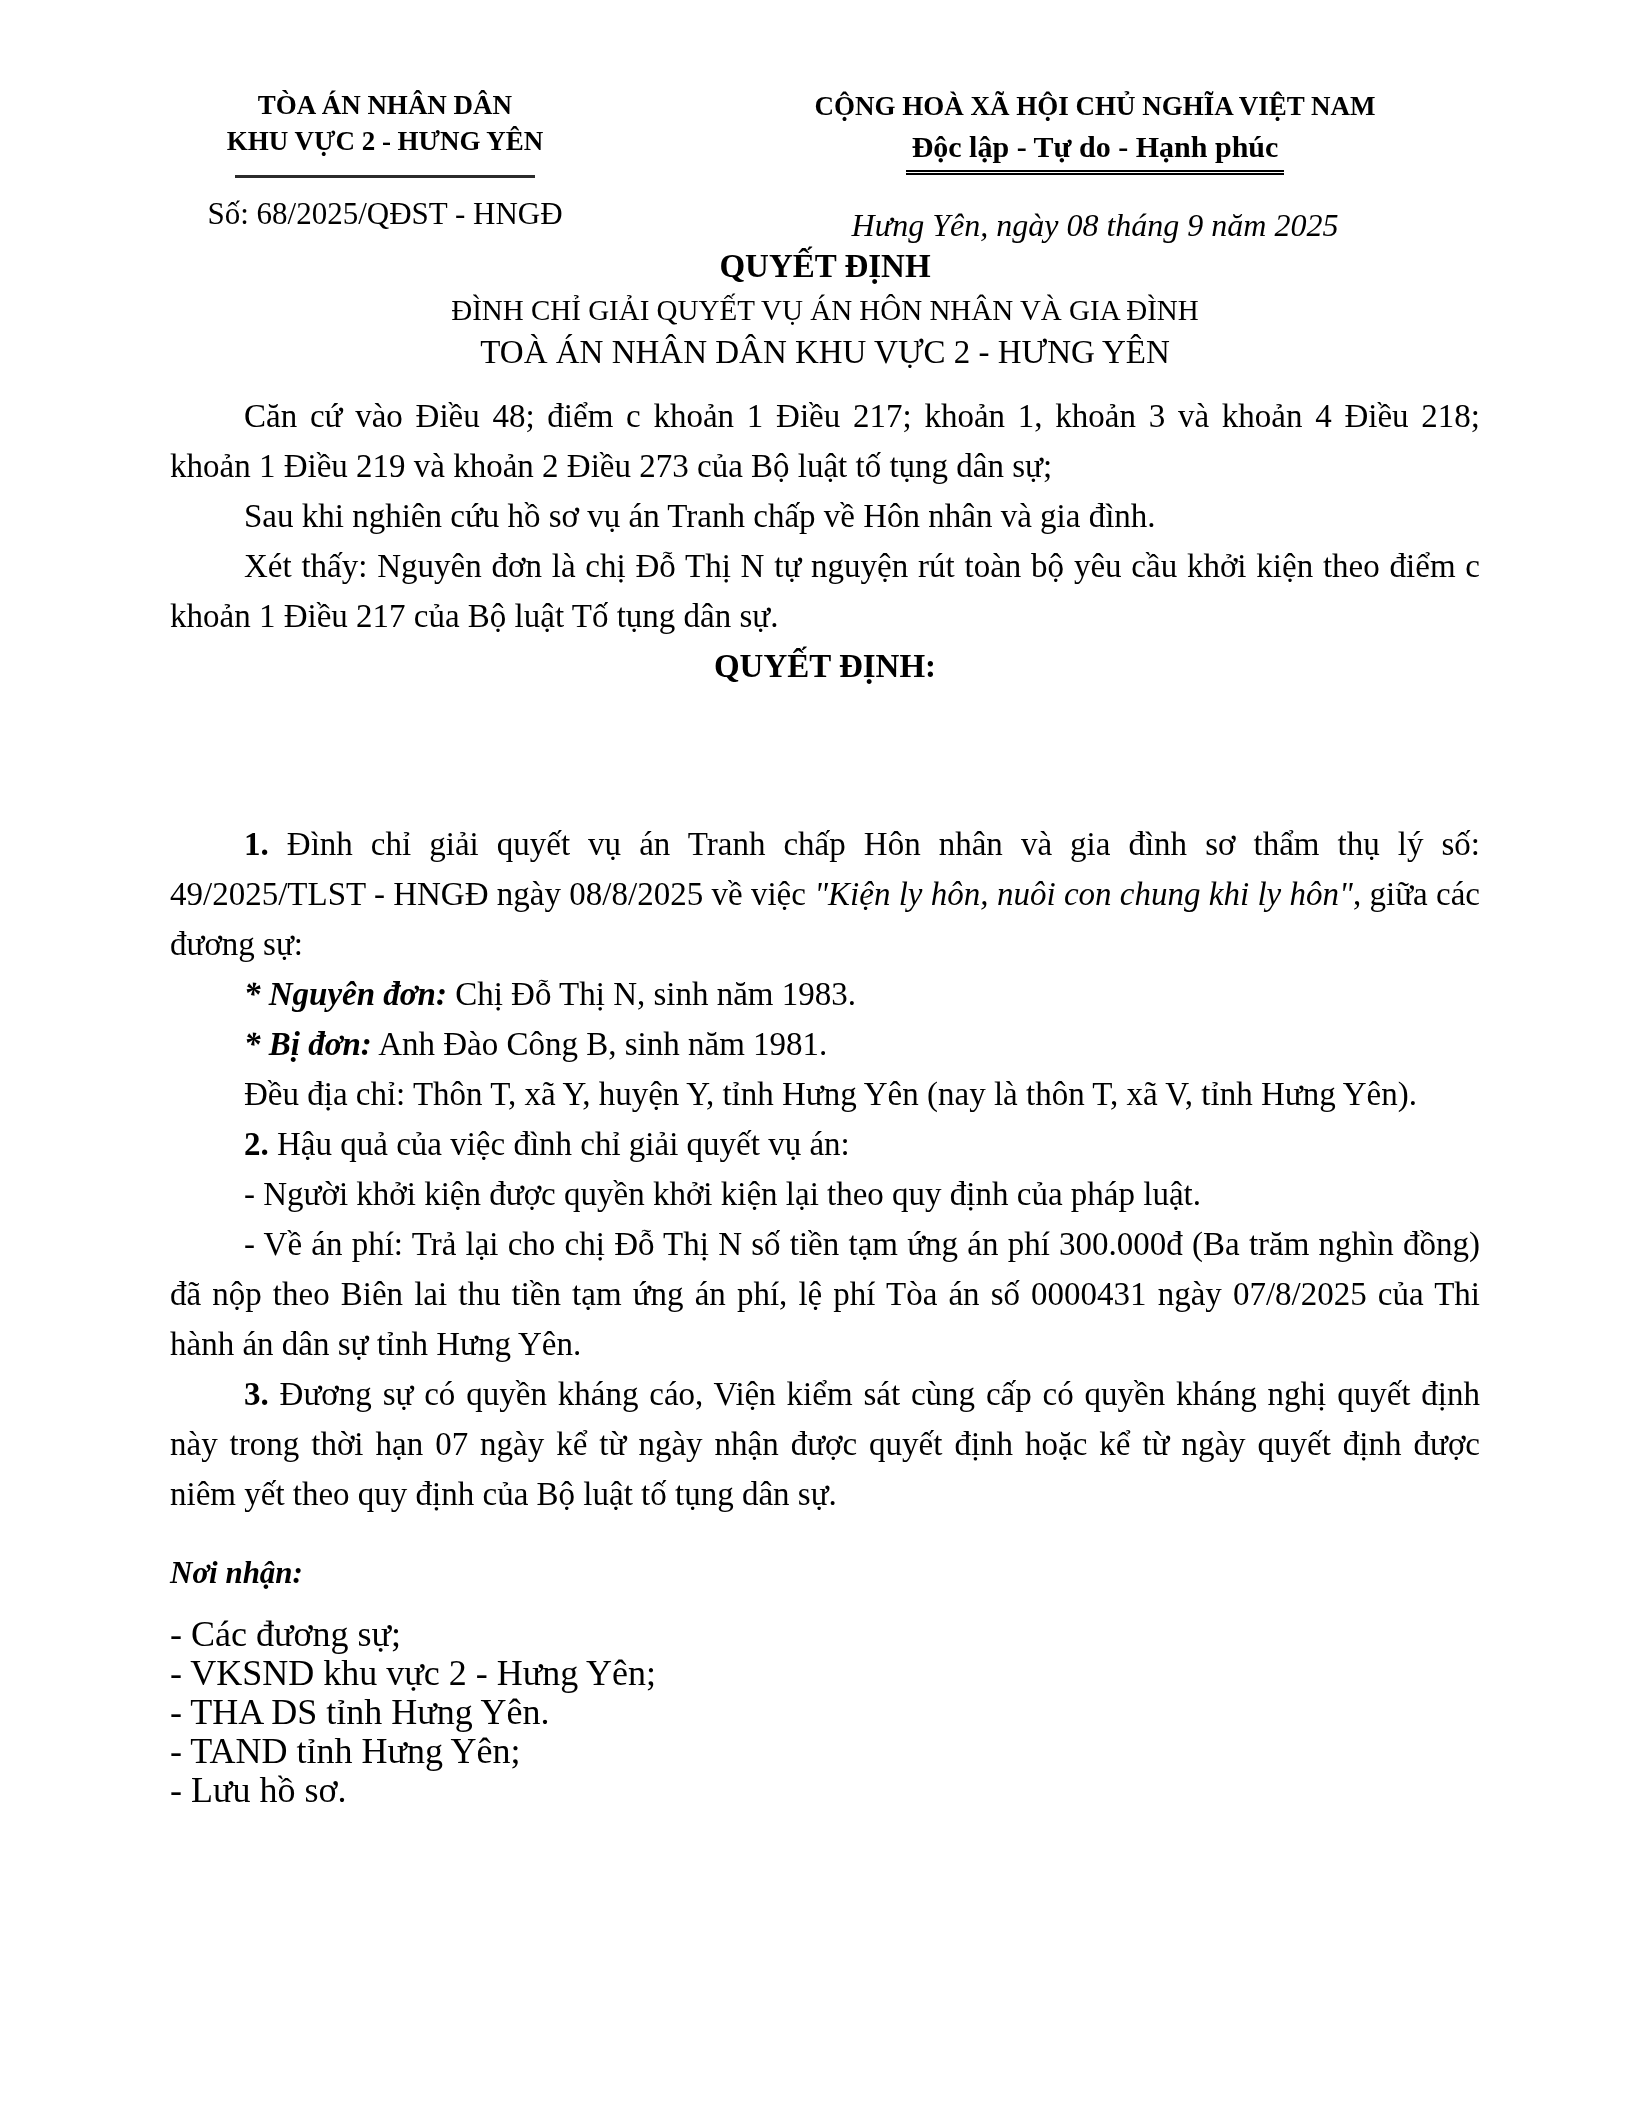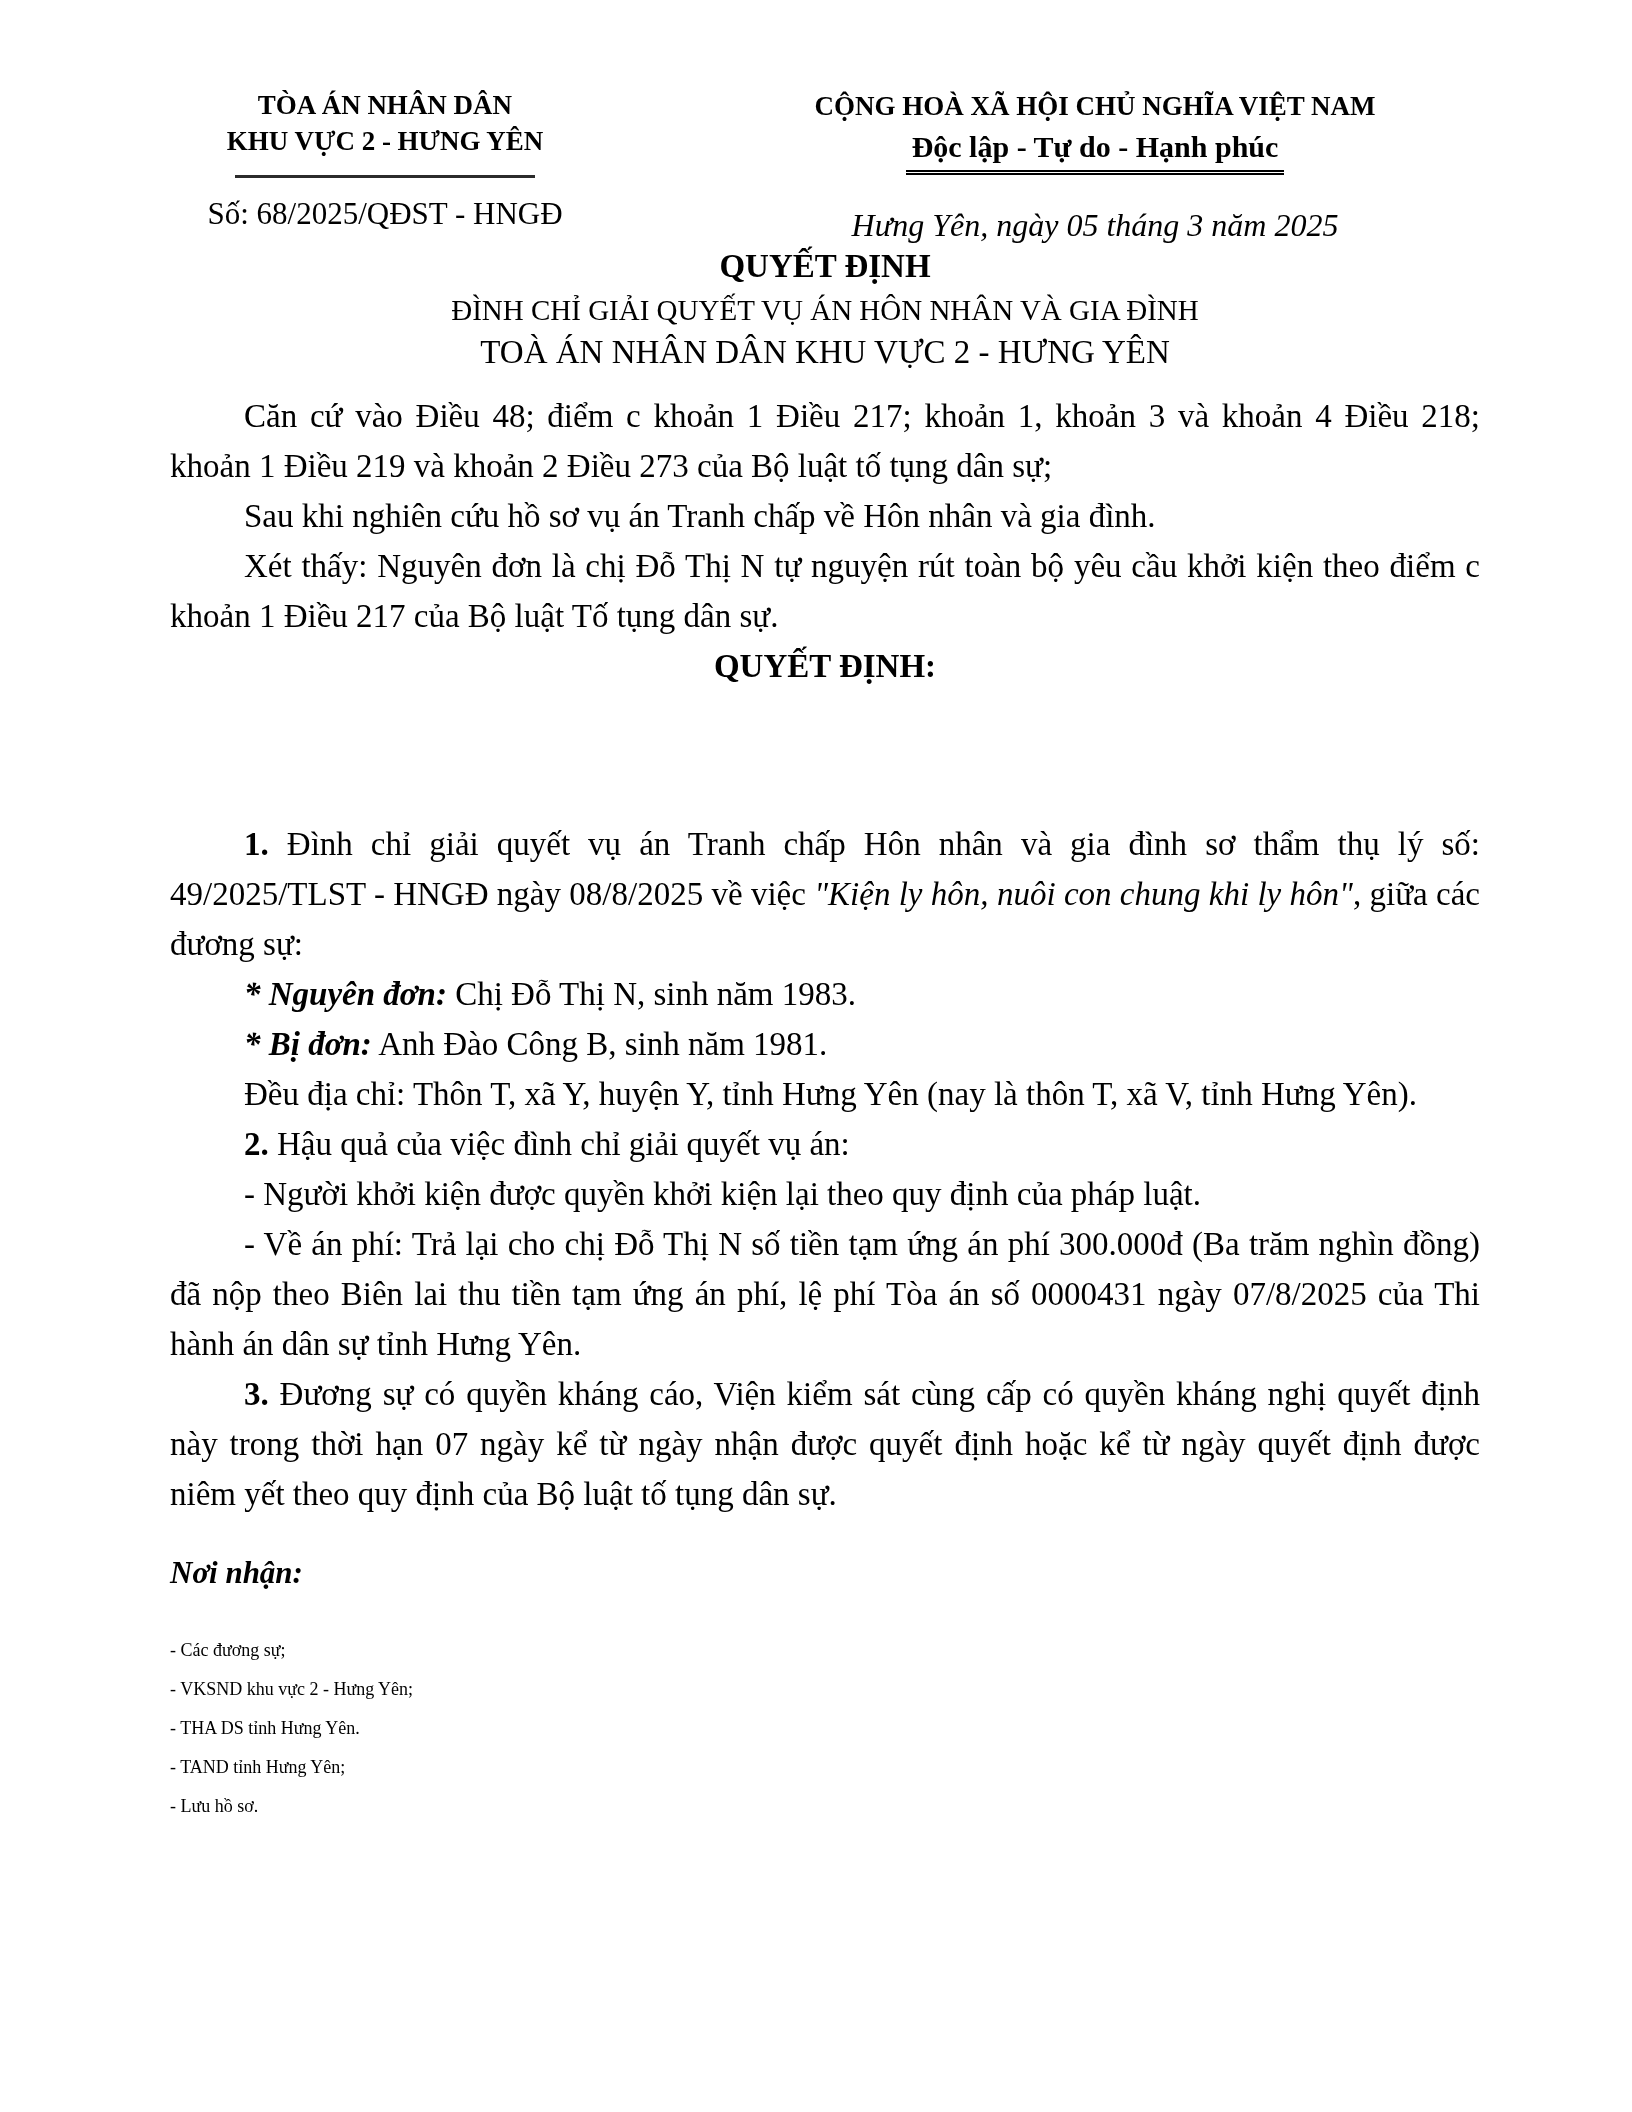--- a/index.html
+++ b/index.html
@@ -58,21 +58,21 @@
     line-height: 50px;
     text-indent: 0;
   }
   .gap-before { margin-top: 128px; }
   .bi { font-weight: bold; font-style: italic; }
 
   
   .doc-footer { display: flex; margin-top: 36px; }
   .recipients-block { flex: 1 1 auto; }
   .recipients-label { font-size: 31px; font-weight: bold; font-style: italic; }
-  .recipients-list  { margin-top: 40px; font-size: 18px; line-height: 39px; }
+  .recipients-list  { margin-top: 24px; font-size: 36px; line-height: 39px; }
   .sign-block { width: 500px; text-align: center; flex: 0 0 auto; }
   .judge-title { font-size: 30px; font-weight: bold; letter-spacing: 1px; }
   .judge-name  { font-size: 34px; font-weight: bold; margin-top: 152px; }
 </style>
 </head>
 <body>
 
 <div class="page">
 
   <div class="doc-header">
@@ -80,21 +80,21 @@
       <div class="org-line">TÒA ÁN NHÂN DÂN</div>
       <div class="org-line">KHU VỰC 2 - HƯNG YÊN</div>
       <hr class="hdr-sep">
       <div class="doc-number">Số: 68/2025/QĐST - HNGĐ</div>
     </div>
     <div class="hdr-right">
       <div class="national-line">CỘNG HOÀ XÃ HỘI CHỦ NGHĨA VIỆT NAM</div>
       <div>
         <span class="motto">Độc lập - Tự do - Hạnh phúc</span>
       </div>
-      <div class="date-line">Hưng Yên, ngày 05 tháng 3 năm 2025</div>
+      <div class="date-line">Hưng Yên, ngày 08 tháng 9 năm 2025</div>
     </div>
   </div>
 
   <div class="doc-title">
     <div class="title-1">QUYẾT ĐỊNH</div>
     <div class="title-2">ĐÌNH CHỈ GIẢI QUYẾT VỤ ÁN HÔN NHÂN VÀ GIA ĐÌNH</div>
     <div class="title-3">TOÀ ÁN NHÂN DÂN KHU VỰC 2 - HƯNG YÊN</div>
   </div>
 
   <div class="doc-body">

